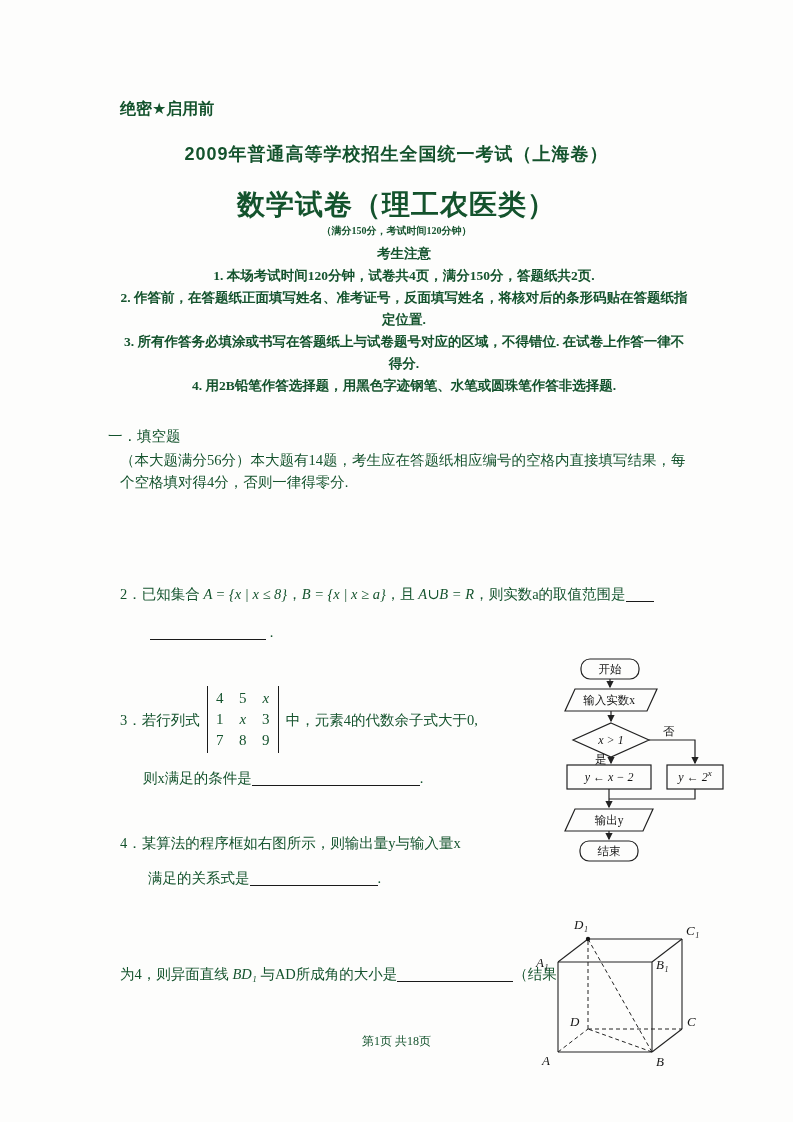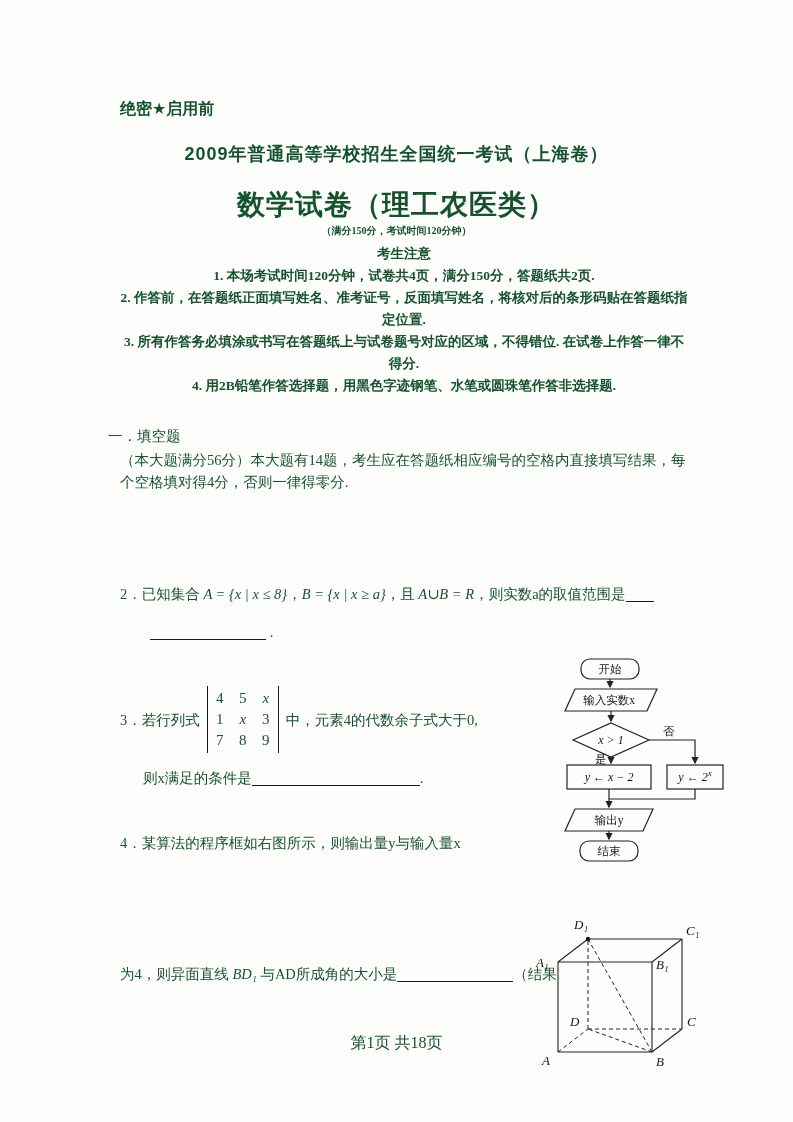--- a/index.html
+++ b/index.html
@@ -28,21 +28,21 @@
   .q2l2{left:150px;top:620px;}
   .q3l1{left:120px;top:686px;display:flex;align-items:center;width:560px;}
   .q3l2{left:143px;top:766px;}
   .det{display:inline-block;border-left:1.5px solid #1a1a1a;border-right:1.5px solid #1a1a1a;padding:2px 7px;margin:0 7px;}
   .det-row{display:flex;justify-content:space-between;gap:13px;line-height:21px;font-size:15px;}
   .det-row span{display:inline-block;min-width:10px;text-align:center;}
   .q4l1{left:120px;top:831px;width:445px;}
   .q4l2{left:148px;top:866px;}
   .q5l1{left:120px;top:926px;width:450px;}
   .q5l2{left:120px;top:962px;width:450px;}
-  .footer{top:1033px;font-size:16px;}
+  .footer{top:1033px;font-size:12px;}
   .flowchart{left:545px;top:653px;}
   .cube{left:532px;top:912px;}
   svg text{font-family:"Liberation Serif","DejaVu Serif",serif;fill:#151515;}
   .fc-label{font-size:11.5px;}
   .fc-math{font-size:12px;font-style:italic;}
   .cube-label{font-size:13px;font-style:italic;}
 </style>
 </head>
 <body>
 
@@ -94,20 +94,23 @@
           <span>9</span>
         </span>
     </span>
     <span>中，元素4的代数余子式大于0,</span>
   </div>
   <div class="abs q q3l2">
     <span>则x满足的条件是</span><span class="blank" style="width:168px"></span><span>.</span>
   </div>
 
   <div class="abs q q4l1">4．某算法的程序框如右图所示，则输出量y与输入量x</div>
+  <div class="abs q q4l2">
+    <span>满足的关系式是</span><span class="blank" style="width:128px"></span><span>.</span>
+  </div>
 
   <div class="abs q q5l2">
     <span>为4，则异面直线 </span><span class="math">BD₁</span><span> 与AD所成角的大小是</span><span class="blank" style="width:116px"></span><span>（结果</span>
   </div>
 
   <svg class="abs flowchart" width="200" height="220" viewBox="0 0 200 220">
     <defs>
       <marker id="ah" markerWidth="7" markerHeight="7" refX="5" refY="3" orient="auto">
         <path d="M0,0 L6,3 L0,6 z" fill="#222"></path>
       </marker>

